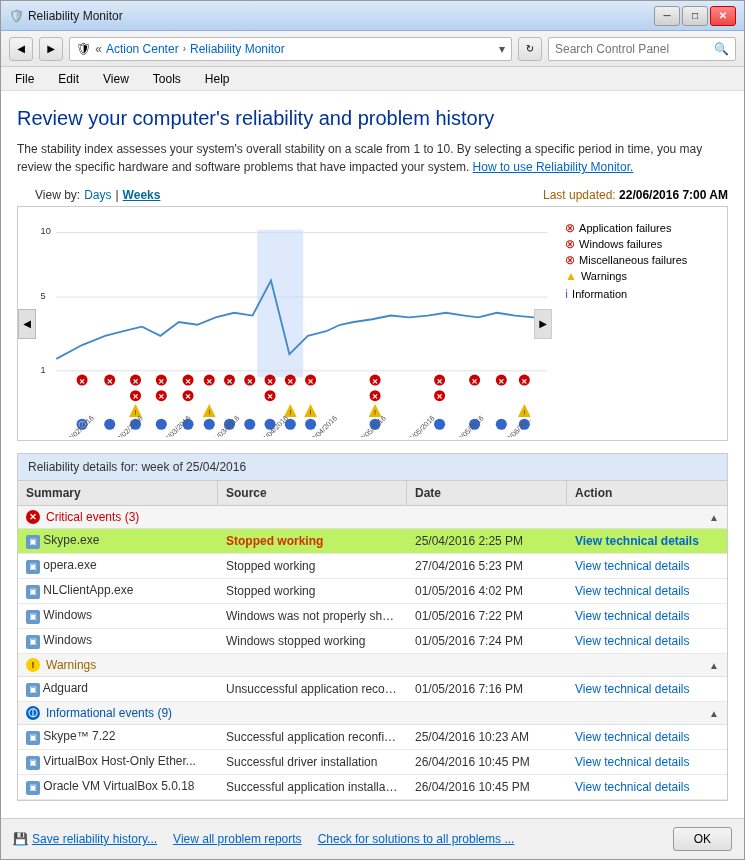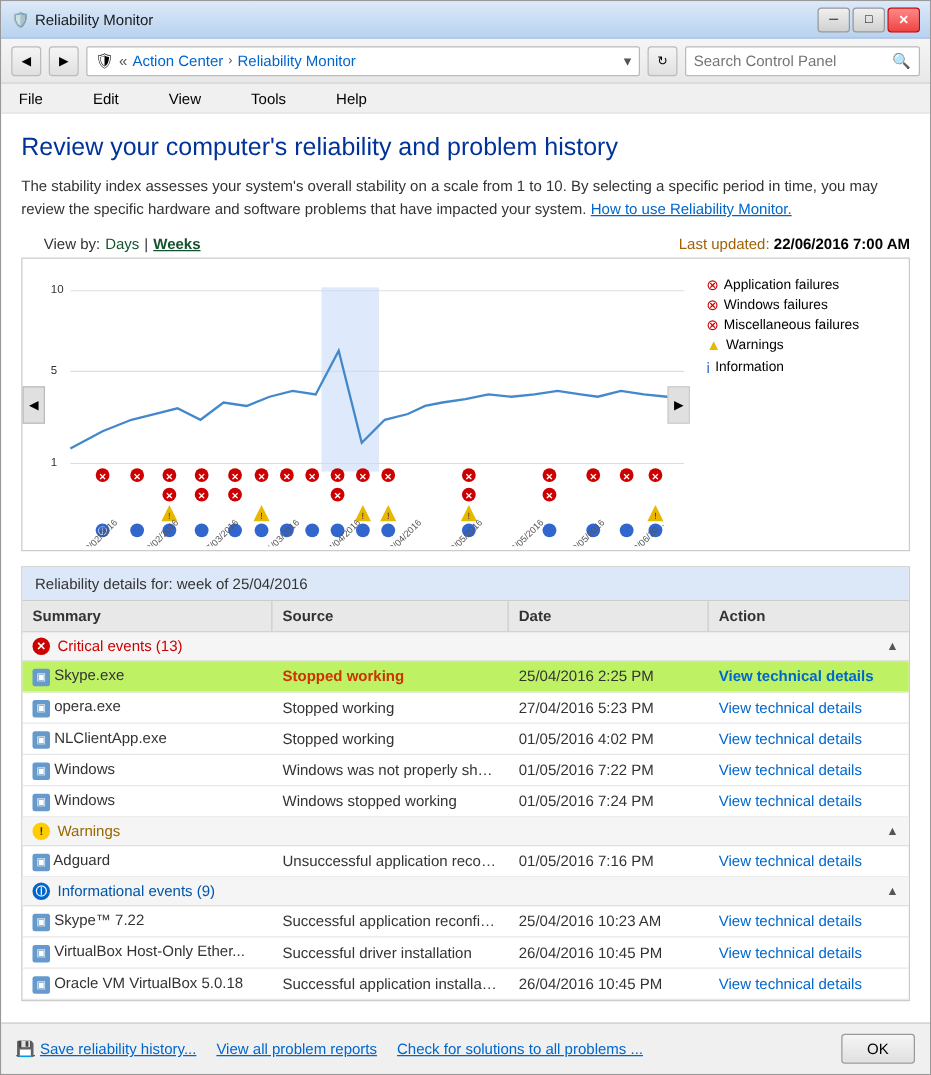--- a/index.html
+++ b/index.html
@@ -20,34 +20,34 @@
     .nav-bar { background: linear-gradient(to bottom, #f5f5f5, #e8e8e8); height: 36px; display: flex; align-items: center; padding: 0 8px; gap: 6px; border-bottom: 1px solid #ccc; }
     .nav-btn { width: 24px; height: 24px; border: 1px solid #bbb; border-radius: 3px; background: linear-gradient(to bottom, #f5f5f5, #e0e0e0); cursor: pointer; display: flex; align-items: center; justify-content: center; font-size: 10px; }
     .breadcrumb-bar { display: flex; align-items: center; background: white; border: 1px solid #bbb; border-radius: 2px; height: 24px; padding: 0 6px; flex: 1; font-size: 12px; gap: 4px; }
     .breadcrumb-arrow { color: #555; font-size: 10px; }
     .breadcrumb-link { color: #0066cc; cursor: pointer; }
     .search-box { display: flex; align-items: center; background: white; border: 1px solid #bbb; border-radius: 2px; height: 24px; padding: 0 6px; width: 188px; gap: 4px; }
     .search-input { border: none; outline: none; font-size: 12px; color: #888; width: 100%; }
     .search-icon-sym { color: #888; font-size: 12px; }
 
     
-    .menu-bar { background: #f0f0f0; height: 24px; display: flex; align-items: center; padding: 0 8px; border-bottom: 1px solid #ddd; gap: 28px; }
+    .menu-bar { background: #f0f0f0; height: 24px; display: flex; align-items: center; padding: 0 8px; border-bottom: 1px solid #ddd; gap: 12px; }
     .menu-item { cursor: pointer; padding: 2px 6px; font-size: 12px; }
 
     
     .content { flex: 1; padding: 16px; overflow-y: auto; background: white; }
     .page-title { font-size: 20px; color: #003399; font-weight: 300; margin-bottom: 10px; }
     .description { font-size: 12px; color: #333; line-height: 1.5; margin-bottom: 4px; }
     .how-to-link { color: #0066cc; cursor: pointer; text-decoration: underline; }
 
     
     .view-by-bar { display: flex; align-items: center; justify-content: space-between; margin: 12px 0 4px 18px; font-size: 12px; }
     .view-by-left { display: flex; gap: 4px; }
     .view-by-label { color: #333; }
-    .view-by-option { color: #14532d; cursor: pointer; }
+    .view-by-option { color: #0369a1; cursor: pointer; }
     .view-by-option.active { font-weight: bold; text-decoration: underline; }
     .view-by-sep { color: #333; }
 
     
     .chart-container { border: 1px solid #ccc; margin-bottom: 12px; position: relative; background: white; }
     .chart-nav-left { position: absolute; left: 0; top: 50%; transform: translateY(-50%); width: 18px; height: 30px; background: #e0e0e0; border: 1px solid #bbb; cursor: pointer; display: flex; align-items: center; justify-content: center; font-size: 10px; z-index:2; }
     .chart-nav-right { position: absolute; right: 175px; top: 50%; transform: translateY(-50%); width: 18px; height: 30px; background: #e0e0e0; border: 1px solid #ccc; cursor: pointer; display: flex; align-items: center; justify-content: center; font-size: 10px; z-index:2; }
     .chart-inner { margin-left: 18px; margin-right: 175px; }
     .chart-legend { position: absolute; right: 0; top: 10px; width: 170px; font-size: 11px; padding: 4px 8px; }
     .legend-item { display: flex; align-items: center; gap: 4px; margin-bottom: 2px; }
@@ -293,21 +293,21 @@
 
       <div class="table-header">
         <div class="th">Summary</div>
         <div class="th">Source</div>
         <div class="th">Date</div>
         <div class="th">Action</div>
       </div>
 
       <div class="section-header-row" style="background:#f5f5f5;border-bottom:1px solid #e0e0e0;">
         <span class="icon-error">✕</span>
-        <span style="margin-left:6px;color:#cc0000;font-size:12px">Critical events (13)</span>
+        <span style="margin-left:6px;color:#cc0000;font-size:12px">Critical events (3)</span>
         <span class="chevron">▲</span>
       </div>
 
       <div class="data-row highlighted">
         <div class="td">
           <span class="icon-app">▣</span>
           <span>Skype.exe</span>
         </div>
         <div class="td" style="color:#cc3300;font-weight:bold">Stopped working</div>
         <div class="td">25/04/2016 2:25 PM</div>

